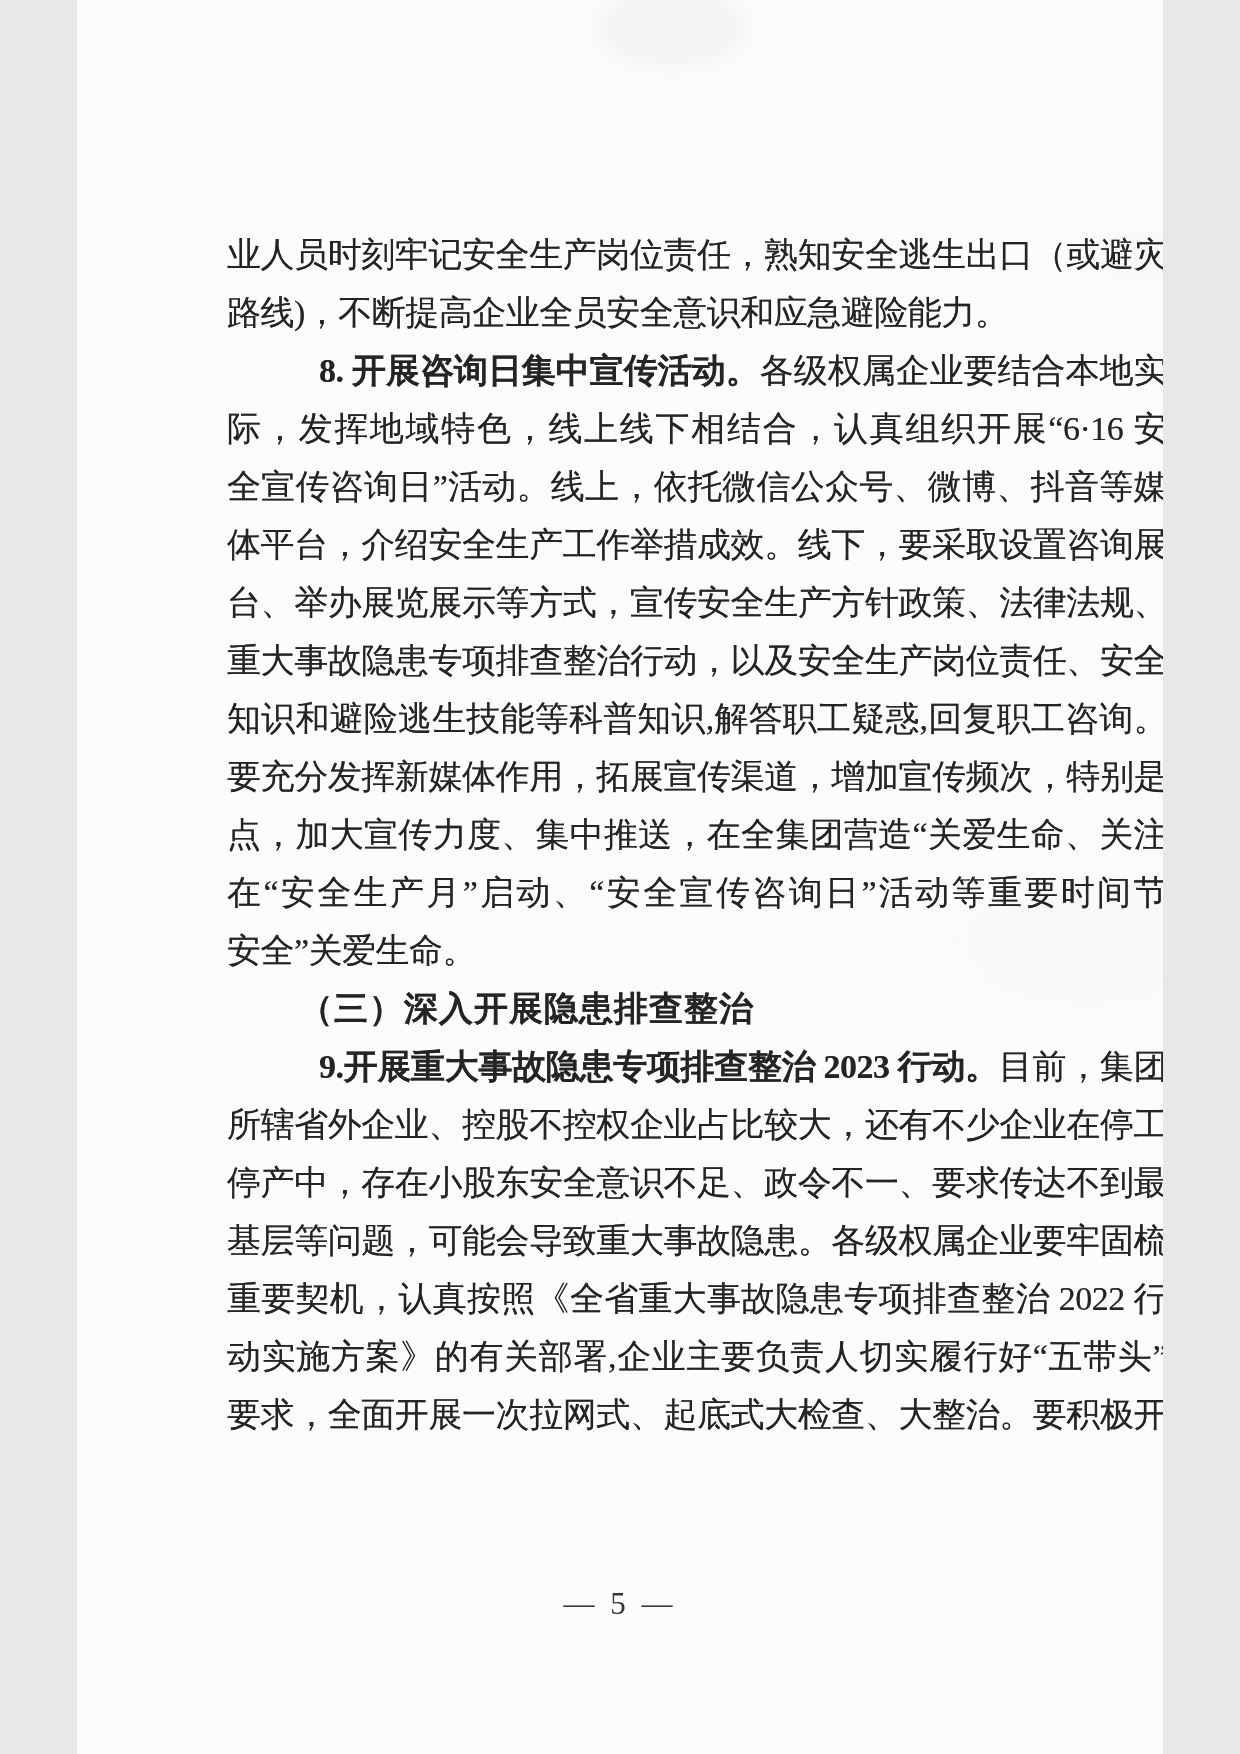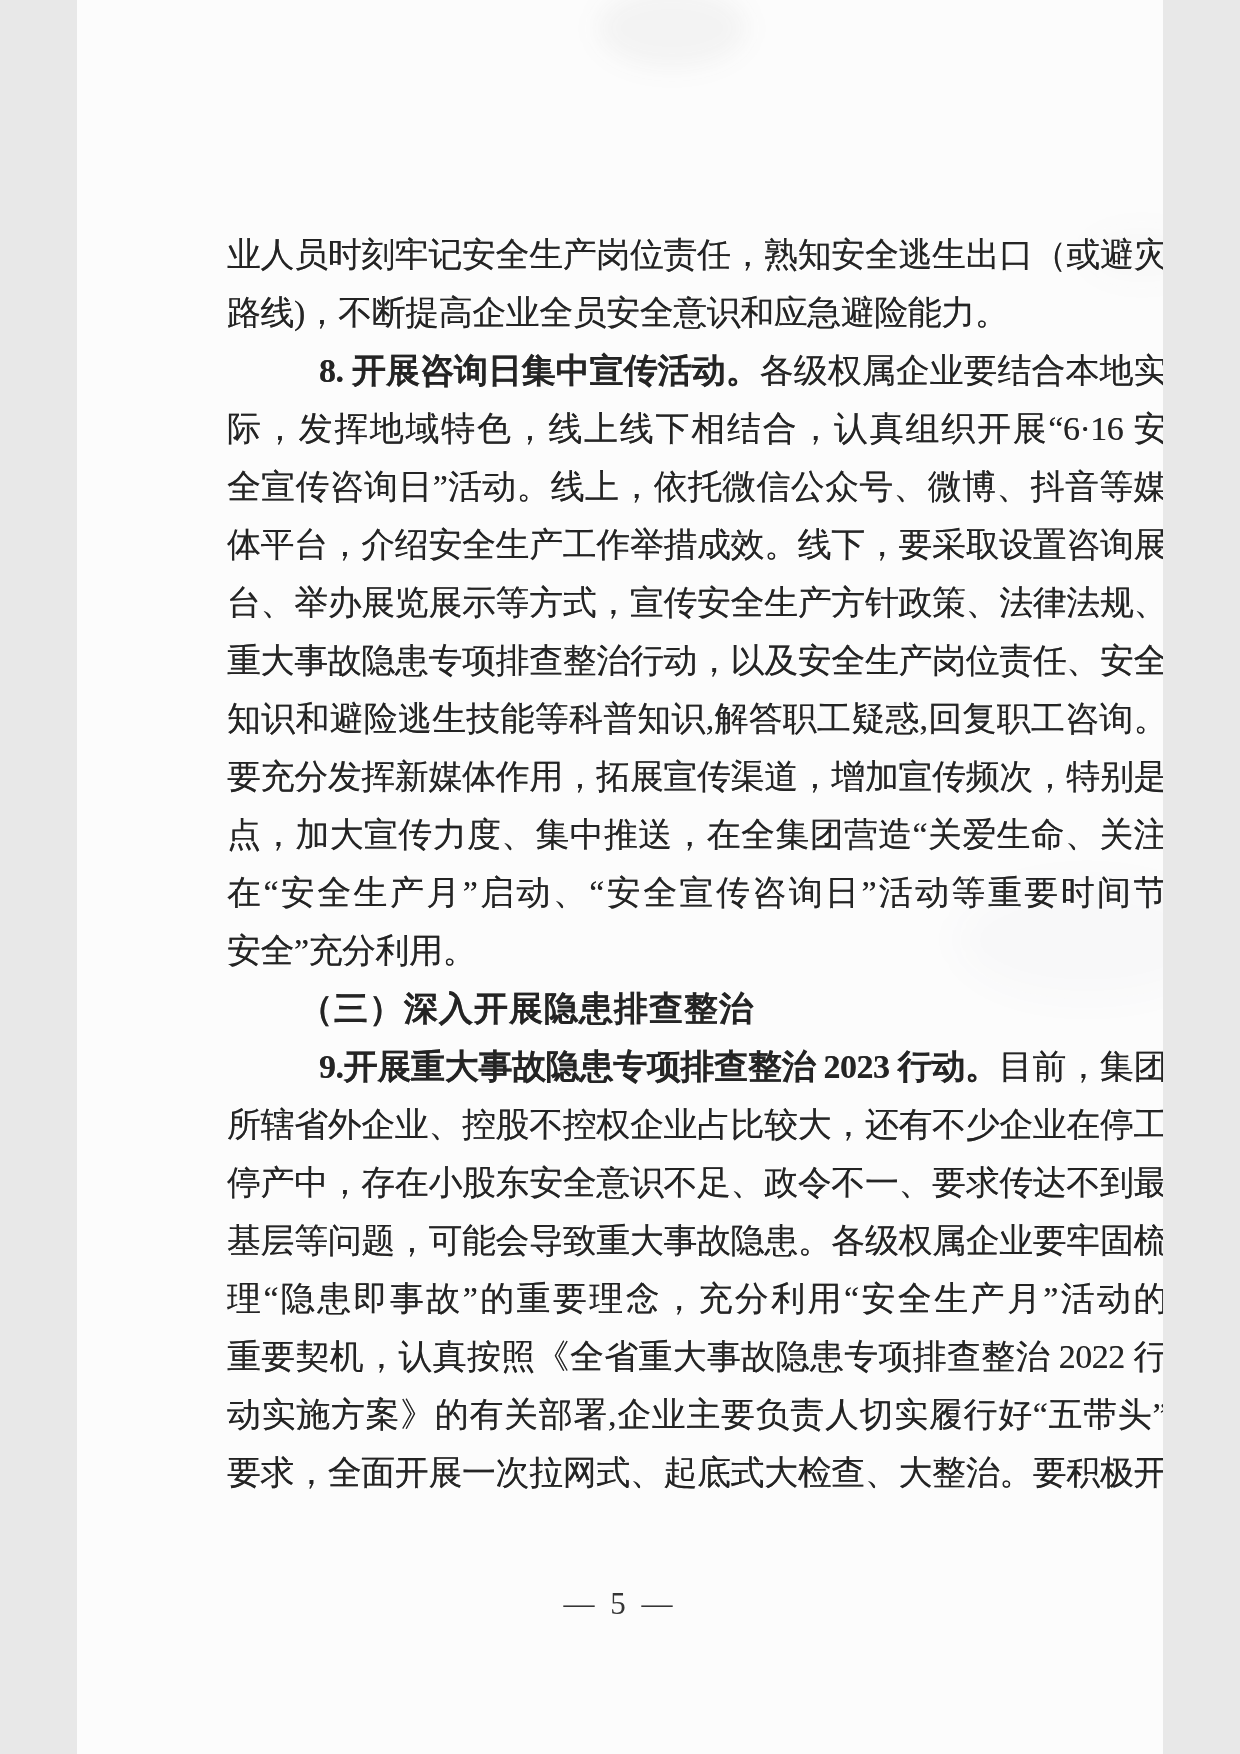--- a/index.html
+++ b/index.html
@@ -85,26 +85,25 @@
       <div class="line j ind"><span class="seg seg-b">8. 开展咨询日集中宣传活动。</span><span class="seg">各级权属企业要结合本地实</span></div>
       <div class="line j"><span class="seg">际，发挥地域特色，线上线下相结合，认真组织开展“6·16 安</span></div>
       <div class="line j"><span class="seg">全宣传咨询日”活动。线上，依托微信公众号、微博、抖音等媒</span></div>
       <div class="line j"><span class="seg">体平台，介绍安全生产工作举措成效。线下，要采取设置咨询展</span></div>
       <div class="line j"><span class="seg">台、举办展览展示等方式，宣传安全生产方针政策、法律法规、</span></div>
       <div class="line j"><span class="seg">重大事故隐患专项排查整治行动，以及安全生产岗位责任、安全</span></div>
       <div class="line j"><span class="seg">知识和避险逃生技能等科普知识,解答职工疑惑,回复职工咨询。</span></div>
       <div class="line j"><span class="seg">要充分发挥新媒体作用，拓展宣传渠道，增加宣传频次，特别是</span></div>
       <div class="line j"><span class="seg">点，加大宣传力度、集中推送，在全集团营造“关爱生命、关注</span></div>
       <div class="line j"><span class="seg">在“安全生产月”启动、“安全宣传咨询日”活动等重要时间节</span></div>
-      <div class="line"><span class="seg">安全”充分利用。</span></div>
+      <div class="line"><span class="seg">安全”关爱生命。</span></div>
       <div class="line ind kai"><span class="seg">（三）深入开展隐患排查整治</span></div>
       <div class="line j ind"><span class="seg seg-b">9.开展重大事故隐患专项排查整治 2023 行动。</span><span class="seg">目前，集团</span></div>
       <div class="line j"><span class="seg">所辖省外企业、控股不控权企业占比较大，还有不少企业在停工</span></div>
       <div class="line j"><span class="seg">停产中，存在小股东安全意识不足、政令不一、要求传达不到最</span></div>
       <div class="line j"><span class="seg">基层等问题，可能会导致重大事故隐患。各级权属企业要牢固梳</span></div>
-      <div class="line j"><span class="seg">理“隐患即事故”的重要理念，充分利用“安全生产月”活动的</span></div>
       <div class="line j"><span class="seg">重要契机，认真按照《全省重大事故隐患专项排查整治 2022 行</span></div>
       <div class="line j"><span class="seg">动实施方案》的有关部署,企业主要负责人切实履行好“五带头”</span></div>
       <div class="line j"><span class="seg">要求，全面开展一次拉网式、起底式大检查、大整治。要积极开</span></div>
     </div>
 
   <div class="pagenum">— 5 —</div>
 </div>
 
 </body></html>

